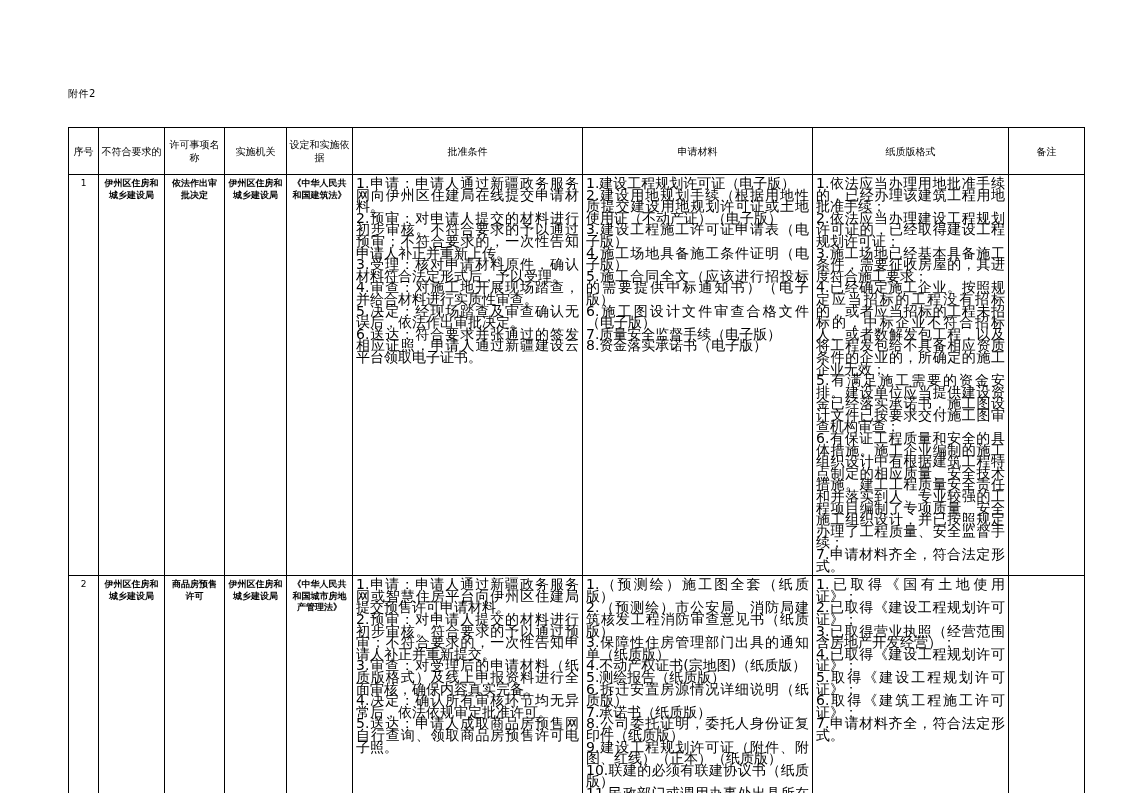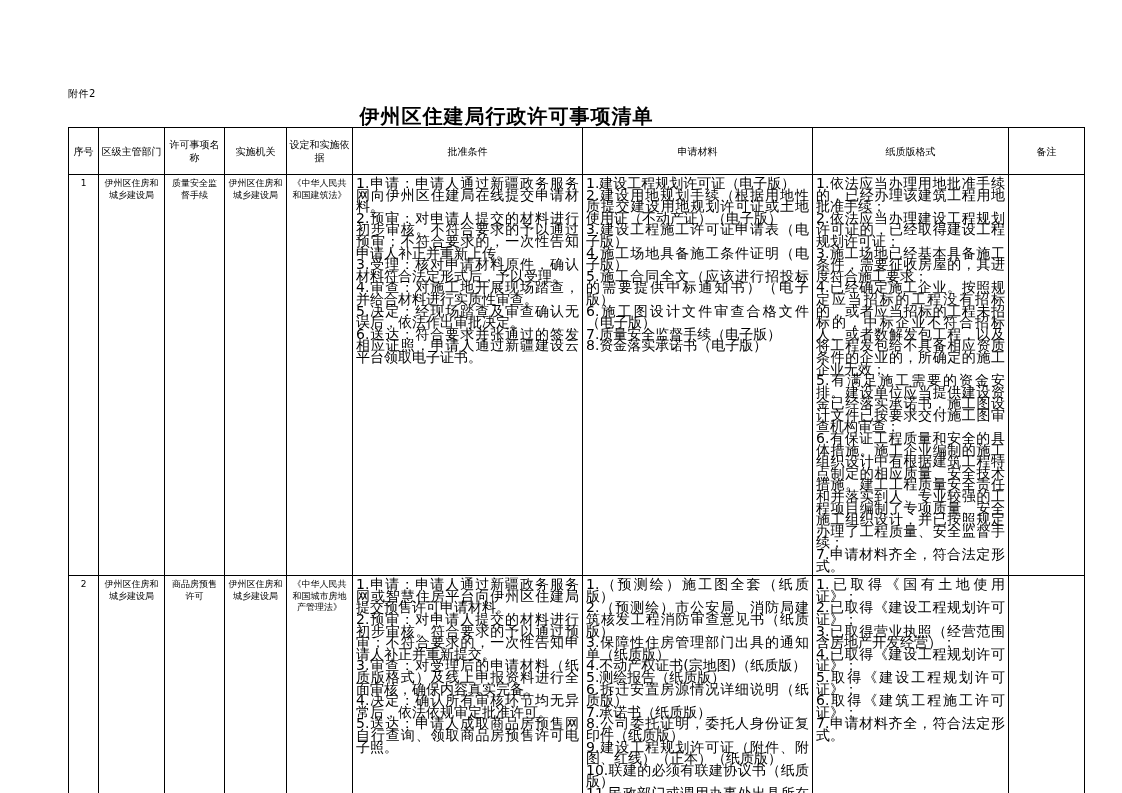--- a/index.html
+++ b/index.html
@@ -62,20 +62,21 @@
     vertical-align: middle;
     font-weight: normal;
     font-size: 10px;
     line-height: 13px;
     height: 42px;
     padding: 2px;
   }
   td.center {
     text-align: center;
     vertical-align: middle;
+    font-weight: bold;
   }
   td.idx {
     text-align: center;
     vertical-align: middle;
     font-size: 9px;
   }
   .colg-seq { width: 30px; }
   .colg-dept { width: 66px; }
   .colg-name { width: 60px; }
   .colg-org { width: 62px; }
@@ -100,52 +101,51 @@
   .row1 td { height: 215px; }
   .row2 td { height: 290px; }
 </style>
 </head>
 <body>
 
 <div class="page">
 
   <div class="attachment-label">附件2</div>
 
-  <div class="doc-title">伊州区住建局行政许可事项清单</div>
 
   <table class="main">
     <colgroup>
       <col class="colg-seq">
       <col class="colg-dept">
       <col class="colg-name">
       <col class="colg-org">
       <col class="colg-basis">
       <col class="colg-flow">
       <col class="colg-mat">
       <col class="colg-cond">
       <col class="colg-remark">
     </colgroup>
     <thead>
       <tr>
         <th>序号</th>
-        <th>区级主管部门</th>
+        <th>不符合要求的</th>
         <th>许可事项名称</th>
         <th>实施机关</th>
         <th>设定和实施依据</th>
         <th>批准条件</th>
         <th>申请材料</th>
         <th>纸质版格式</th>
         <th>备注</th>
       </tr>
     </thead>
     <tbody>
       <tr class="row1">
         <td class="idx">1</td>
         <td class="center cell-text-c">伊州区住房和城乡建设局</td>
-        <td class="center cell-text-c">质量安全监督手续</td>
+        <td class="center cell-text-c">依法作出审批决定</td>
         <td class="center cell-text-c">伊州区住房和城乡建设局</td>
         <td class="center cell-text-c">《中华人民共和国建筑法》</td>
         <td>
             <div class="cell-text">1.申请：申请人通过新疆政务服务网向伊州区住建局在线提交申请材料。
 2.预审：对申请人提交的材料进行初步审核。不符合要求的予以通过预审；不符合要求的，一次性告知申请人补正并重新上传。
 3.受理：核对申请材料原件，确认材料符合法定形式后，予以受理。
 4.审查：对施工地开展现场踏查，并给合材料进行实质性审查。
 5.决定：经现场踏查及审查确认无误后，依法作出审批决定。
 6.送达：符合要求并张通过的签发相应证照，申请人通过新疆建设云平台领取电子证书。</div>
           </td>

